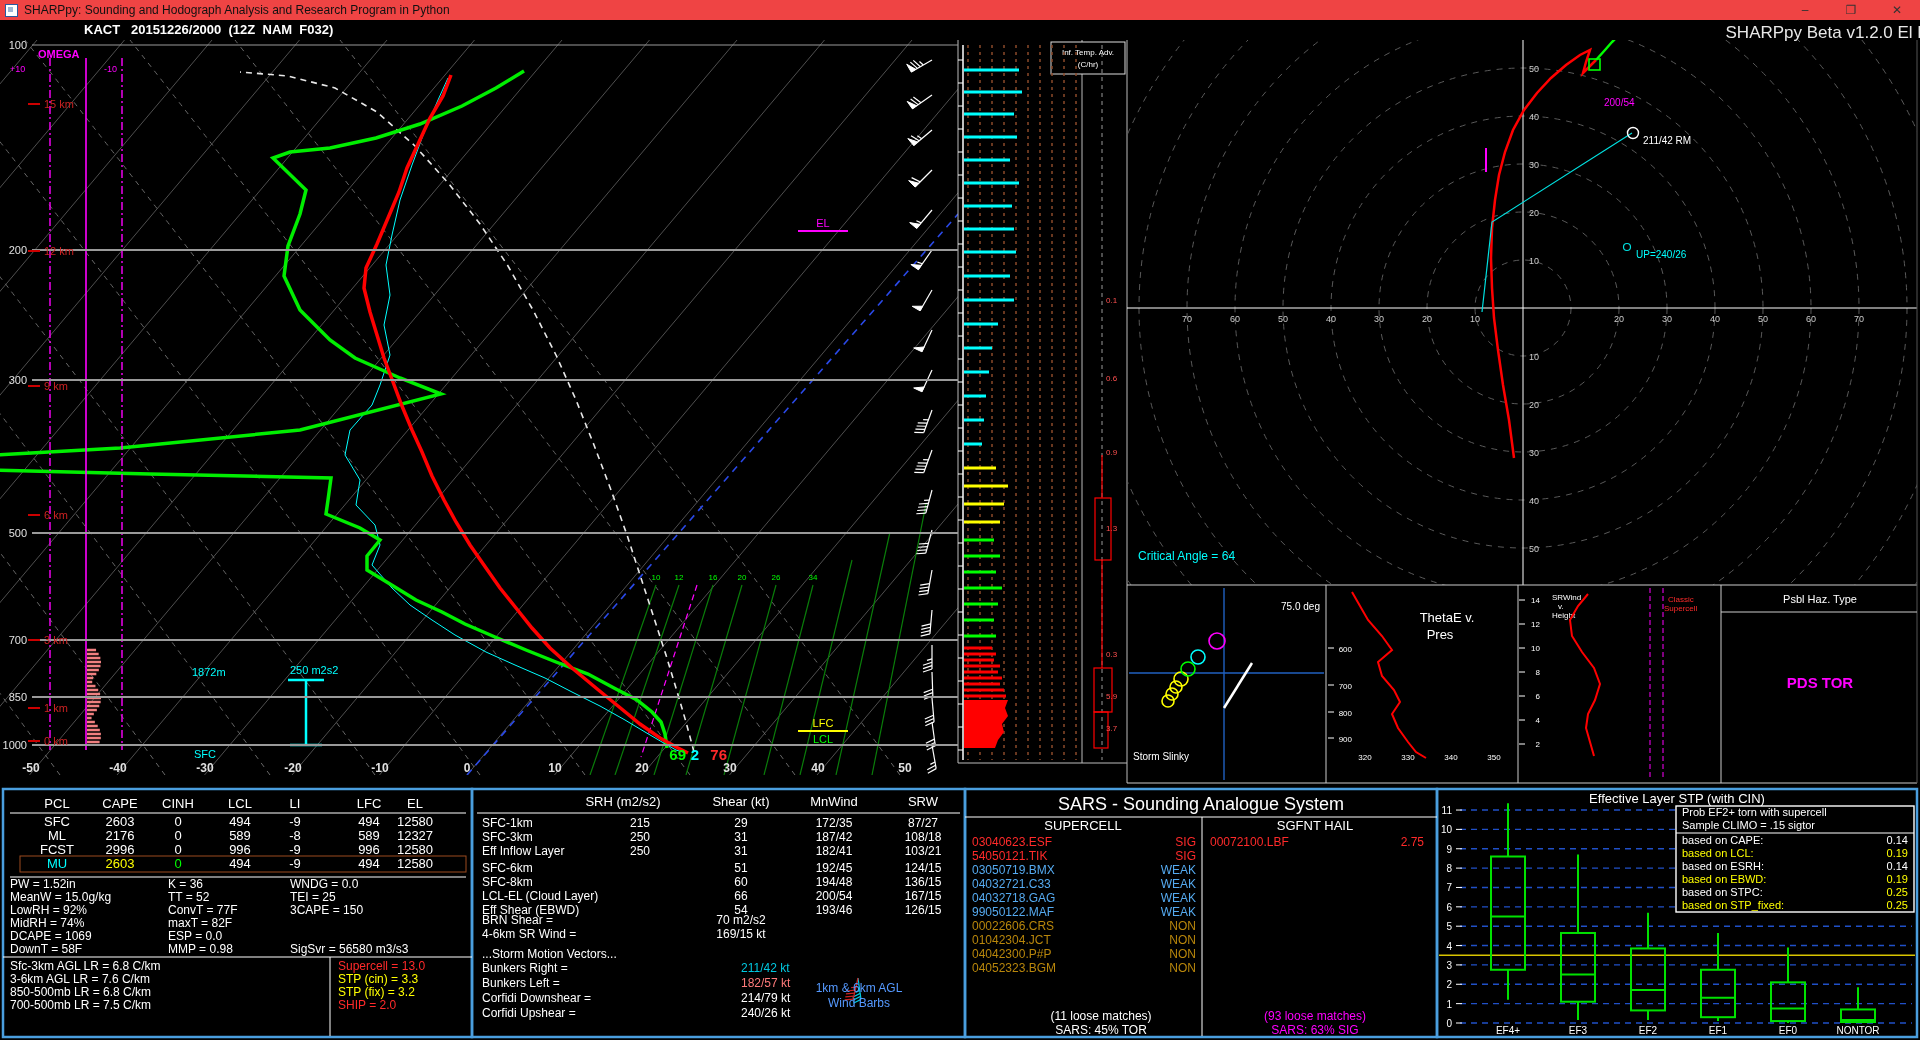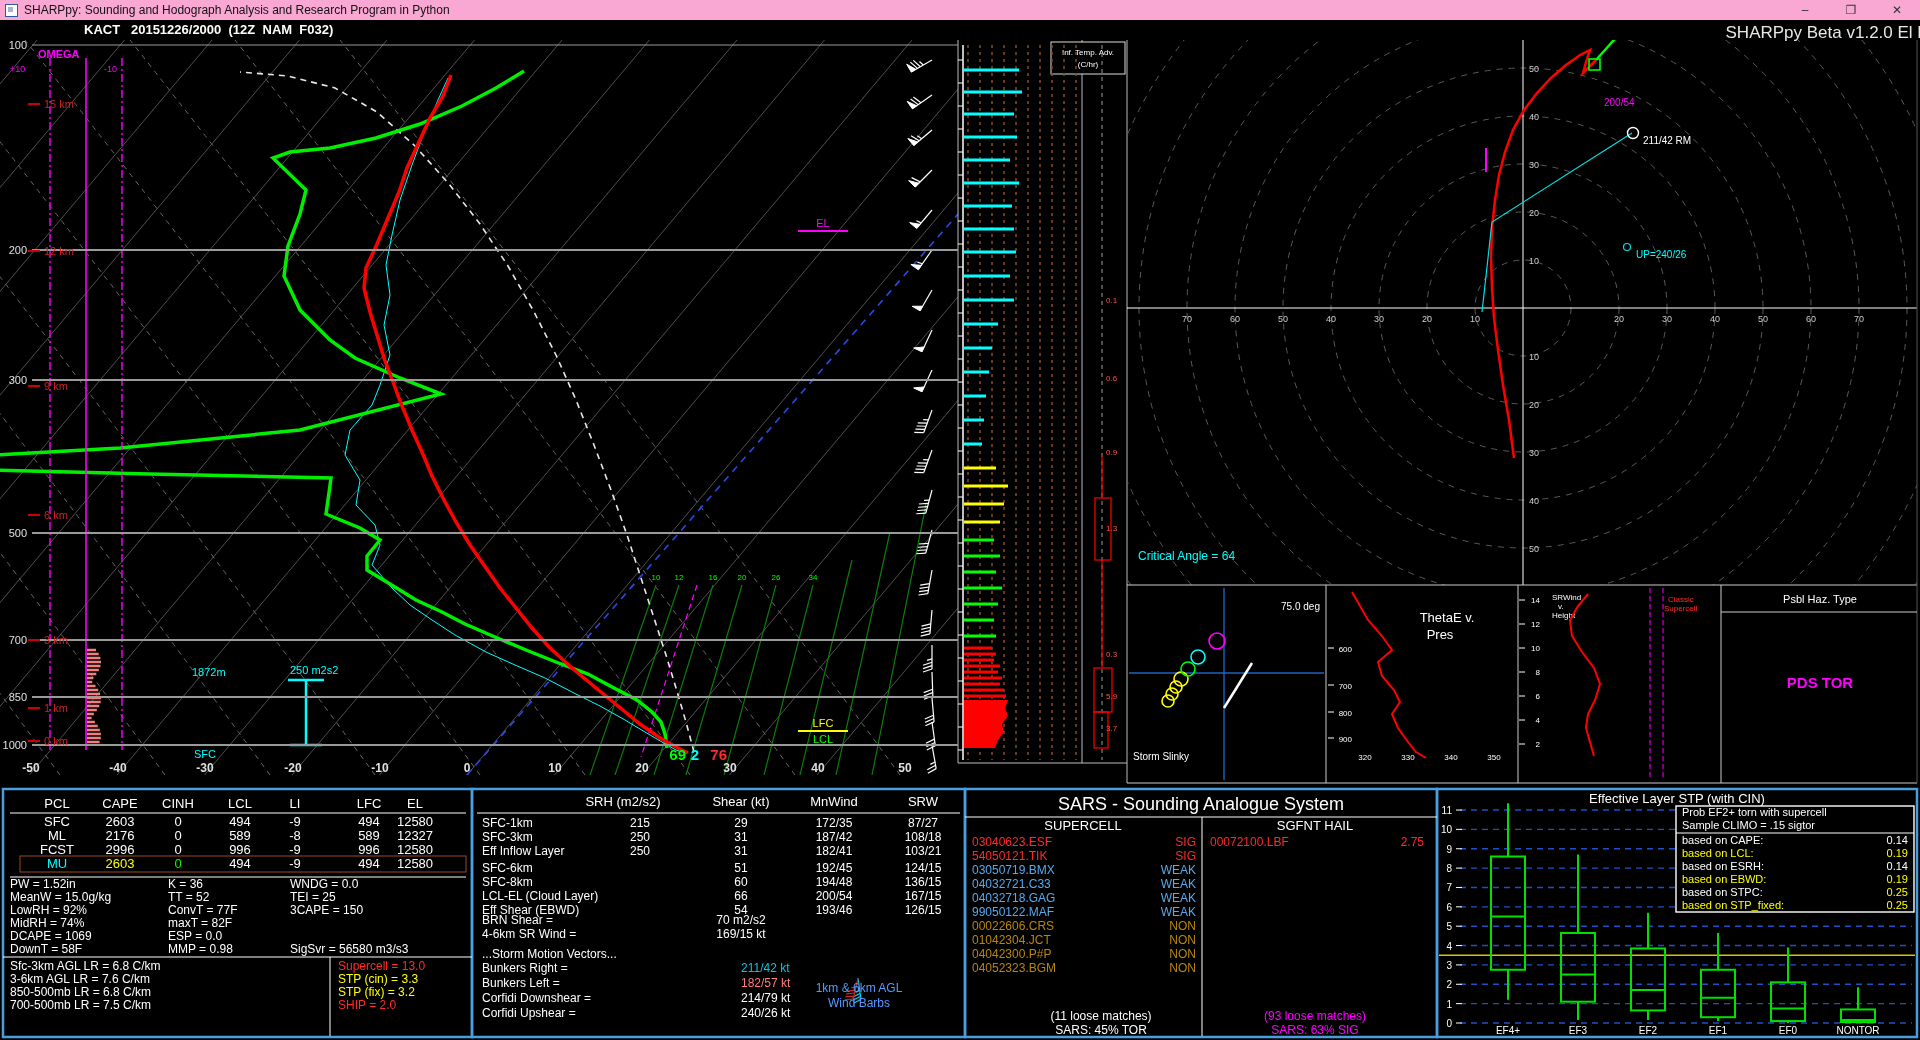--- a/index.html
+++ b/index.html
@@ -1,17 +1,17 @@
 <!DOCTYPE html>
 <html><head>
 <meta charset="utf-8">
 <style>
   html,body{margin:0;padding:0;background:#000;width:1920px;height:1040px;overflow:hidden;
     font-family:"Liberation Sans",sans-serif;}
-  .titlebar{position:absolute;left:0;top:0;width:1920px;height:20px;background:#f9a8d4;
+  .titlebar{position:absolute;left:0;top:0;width:1920px;height:20px;background:#ef4444;
     display:flex;align-items:center;font-size:12px;color:#111;}
   .appicon{width:11px;height:11px;border:1px solid #2a5aa0;background:#fff;margin:0 6px 0 5px;position:relative;}
   .appicon:after{content:"";position:absolute;left:2px;top:2px;width:5px;height:5px;background:#9fb6d4;}
   .winbtns{margin-left:auto;display:flex;}
   .winbtn{width:46px;height:20px;text-align:center;line-height:20px;color:#333;font-size:12px;cursor:pointer;}
   .appheader{position:absolute;left:0;top:20px;width:1920px;height:20px;background:#000;color:#fff;margin-left:48px;}
   .hdrleft{position:absolute;left:36px;top:2px;font-size:13px;font-weight:bold;color:#fff;white-space:pre;}
   .hdrright{position:absolute;right:10px;top:3px;font-size:17px;color:#e8e8e8;}
   svg text{font-family:"Liberation Sans",sans-serif;}
   .w{fill:#ffffff}.dw{fill:#e0e0e0}.gy{fill:#cccccc}

